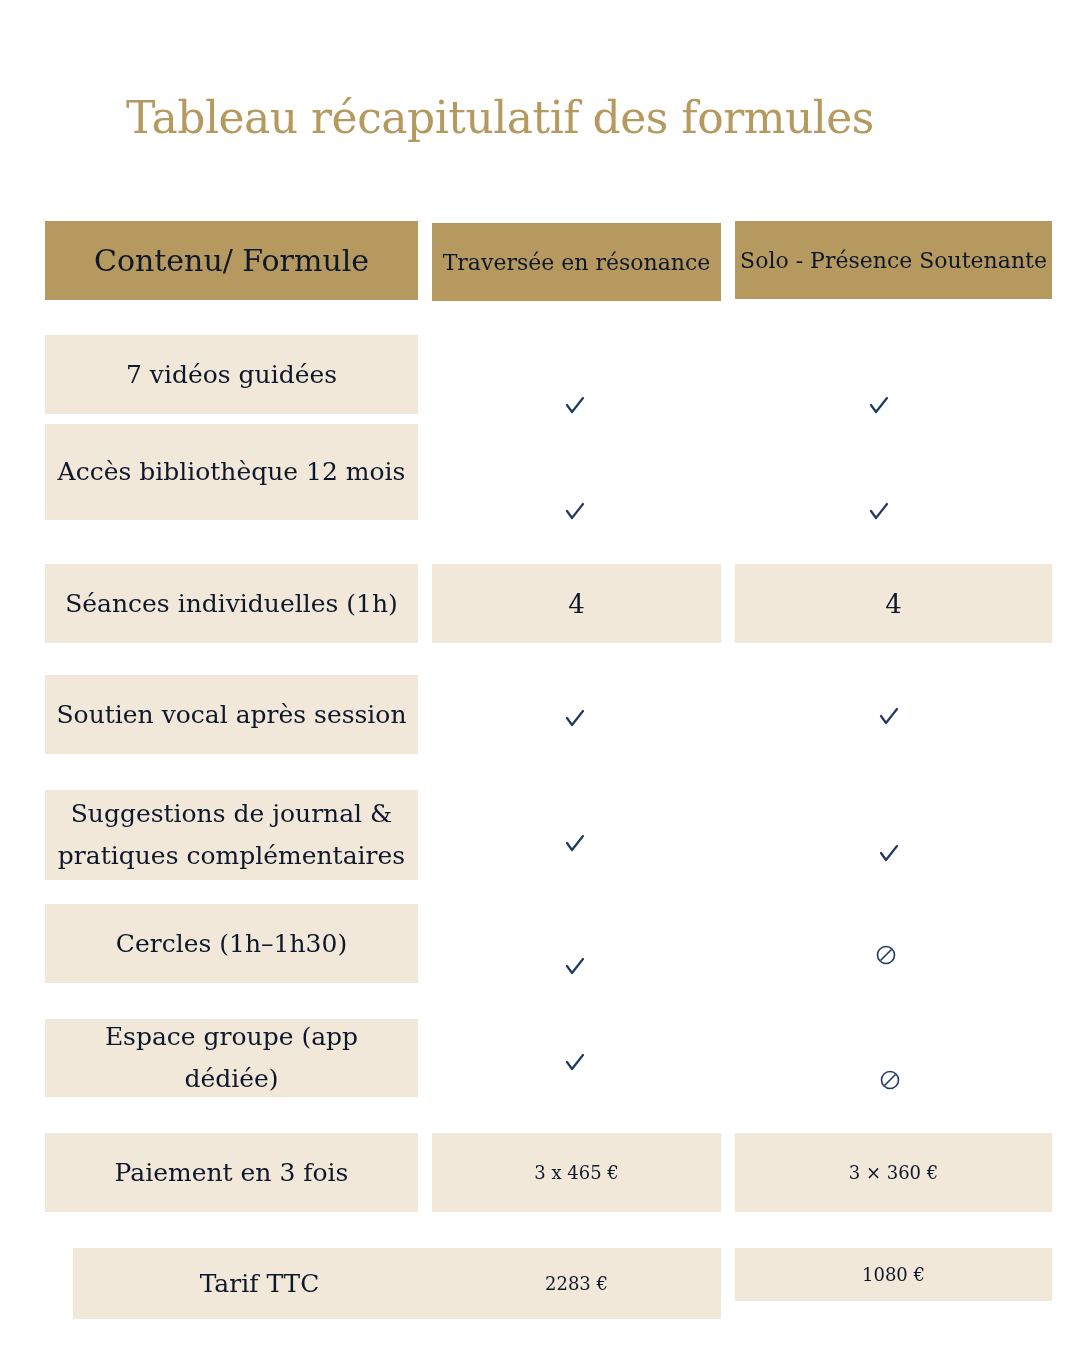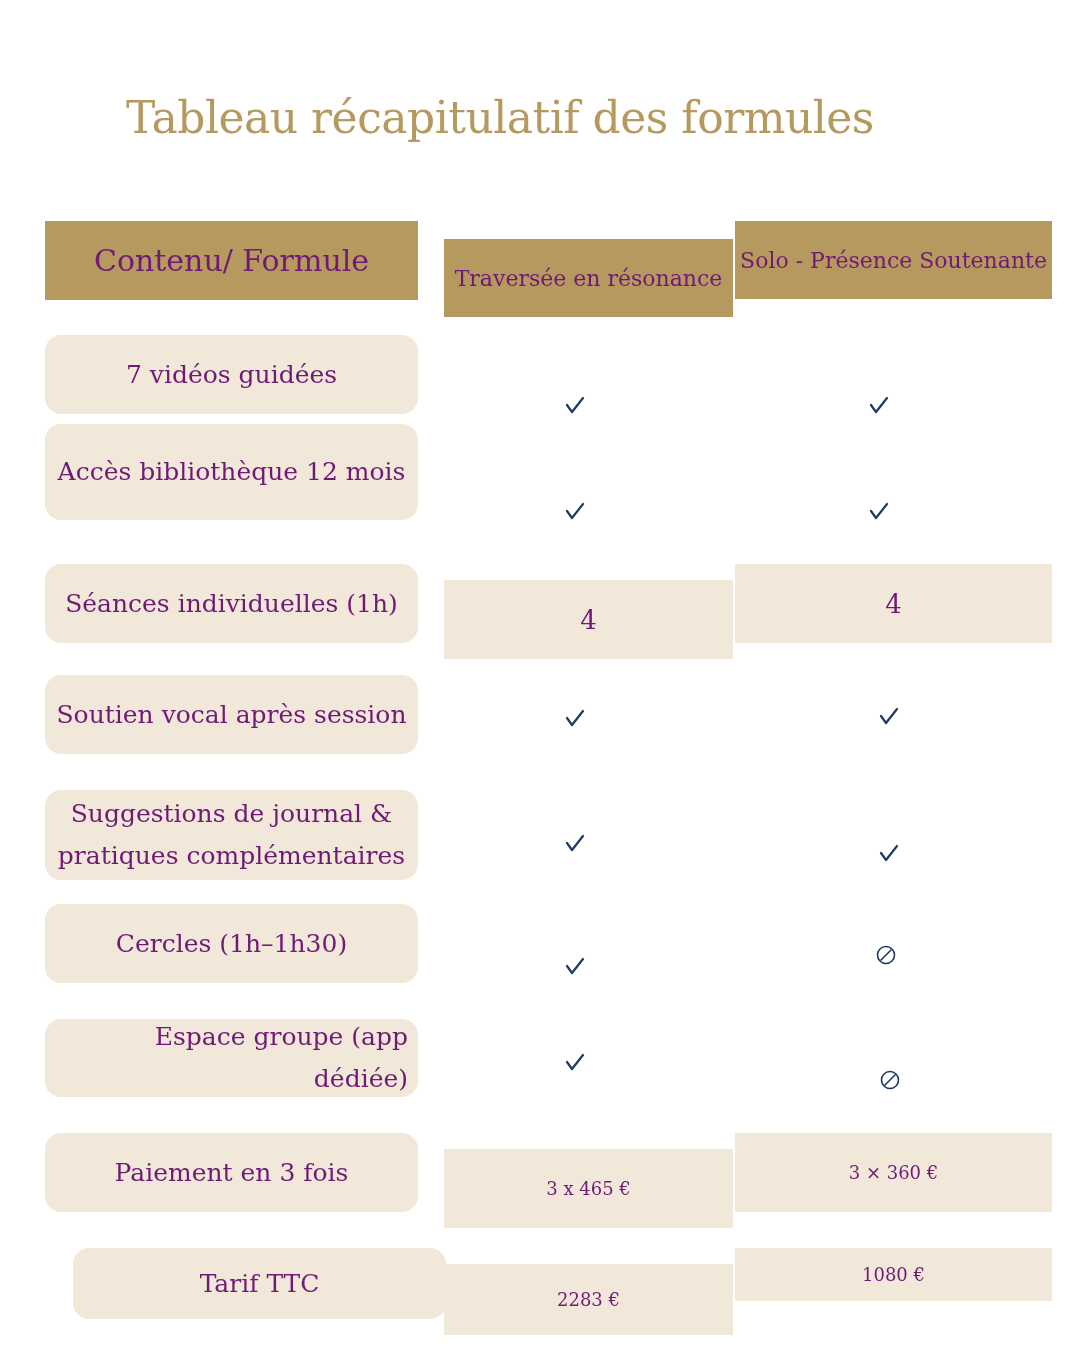--- a/index.html
+++ b/index.html
@@ -25,33 +25,33 @@
       font-size: 44px;
       color: #b5995e;
       letter-spacing: -0.5px;
       line-height: 60px;
     }
     .cell {
       position: absolute;
       display: flex;
       align-items: center;
       justify-content: center;
-      text-align: right;
+      text-align: center;
       box-sizing: border-box;
-      color: #701a75;
+      color: #0f172a;
     }
     .hdr { background: #b5995e; }
     .beige { background: #f1e8da; }
     .col0 { left: 45px; width: 373px; }
-    .col1 { left: 444px; width: 289px; margin-top: 16px; }
+    .col1 { left: 432px; width: 289px; }
     .col2 { left: 735px; width: 317px; }
 
     .hdr-main { font-size: 30px; }
     .hdr-sub { font-size: 22px; white-space: nowrap; }
-    .label { font-size: 25px; line-height: 42px; padding: 12px 10px; border-radius: 16px; }
+    .label { font-size: 25px; line-height: 42px; padding: 12px 10px; }
     .value-lg { font-size: 26px; }
     .value-sm { font-size: 18px; }
 
     .mark {
       position: absolute;
       width: 30px;
       height: 30px;
       display: flex;
       align-items: center;
       justify-content: center;

